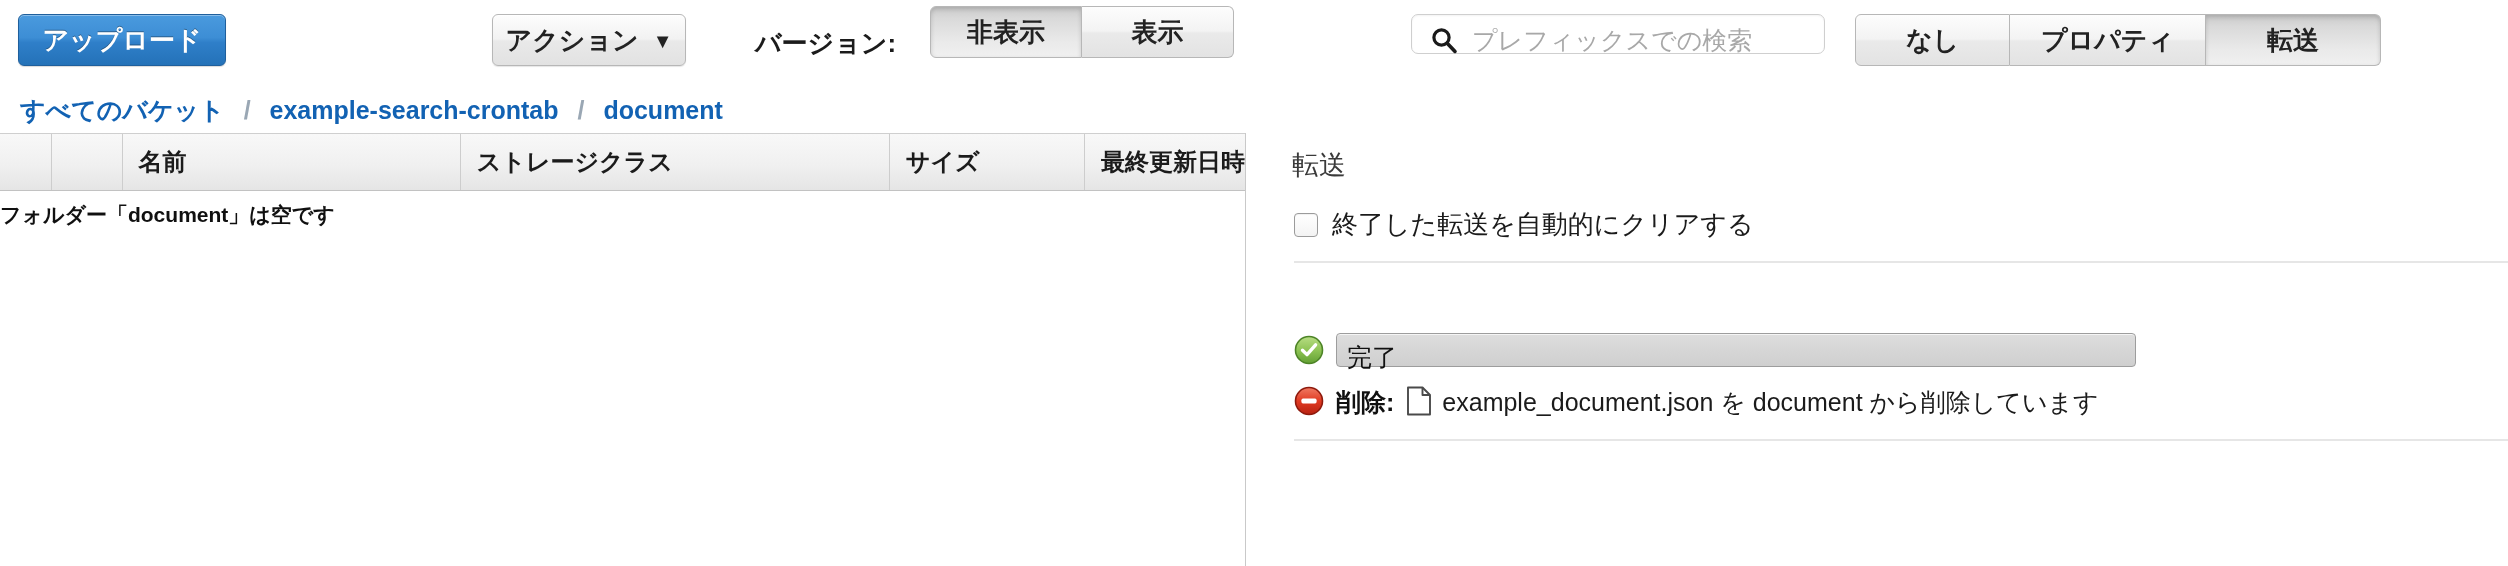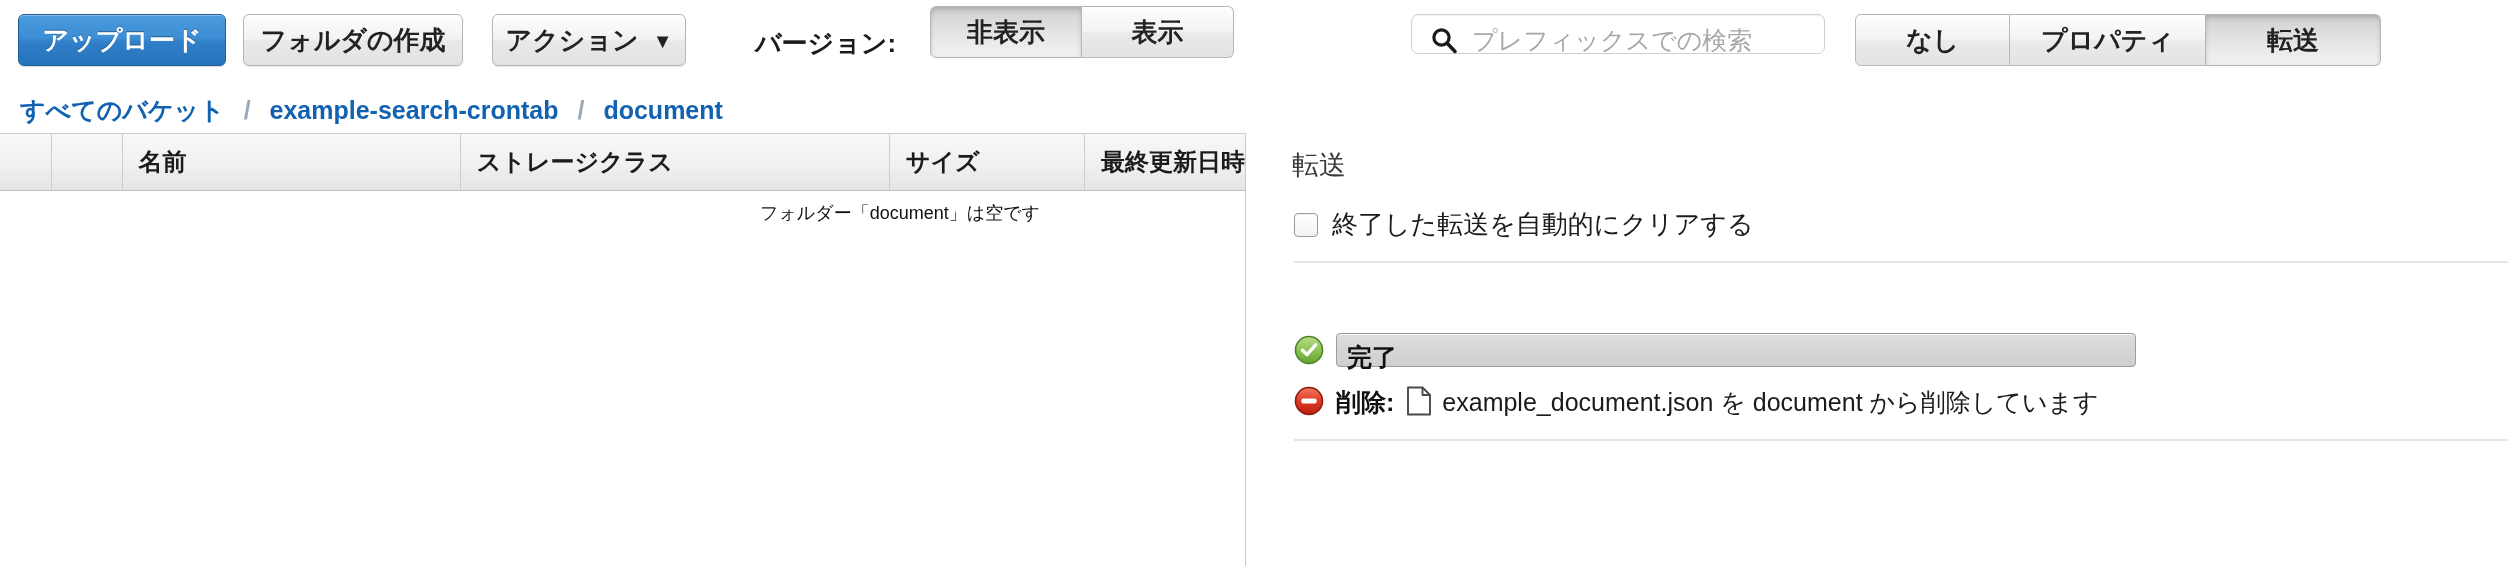--- a/index.html
+++ b/index.html
@@ -99,21 +99,21 @@
   }
   .th.c0 { width:58px; padding-left:0; }
   .th.c1 { width:78px; padding-left:0; }
   .th.c2 { width:374px; }
   .th.c3 { width:475px; }
   .th.c4 { width:215px; }
   .th.c5 { flex:1; border-right:none; }
 
   .empty-msg {
     position:absolute; left:0; top:68px; width:1040px;
-    text-align:right; font-size:18px; font-weight:normal; color:#101010;
+    text-align:left; font-size:21px; font-weight:bold; color:#101010;
     white-space:nowrap;
   }
 
   .divider-v {
     position:absolute; left:1245px; top:133px; width:1px; height:433px;
     background:#c9c9c9;
   }
 
   
   .right-panel { position:absolute; left:1246px; top:133px; width:1262px; height:433px; background:#fff; }
@@ -137,21 +137,21 @@
   .progress-row { position:absolute; left:48px; top:200px; display:flex; align-items:center; }
   .icon-ok { width:30px; height:30px; flex:0 0 30px; }
   .progress-bar {
     margin-left:12px; width:800px; height:34px;
     border:1px solid #9d9d9d; border-radius:4px;
     background: linear-gradient(to bottom,#dedede 0%, #d6d6d6 50%, #cfcfcf 100%);
     box-shadow: 0 1px 0 rgba(255,255,255,.7) inset;
     display:flex; align-items:center;
   }
   .progress-label {
-    padding-left:10px; font-size:25px; font-weight:bold; color:#111;
+    padding-left:10px; font-size:25px; font-weight:normal; color:#111;
     white-space:nowrap; line-height:1;margin-top:14px;
   }
 
   .status-row { position:absolute; left:48px; top:253px; display:flex; align-items:flex-start; }
   .icon-del { width:30px; height:30px; flex:0 0 30px; }
   .status-strong {
     margin-left:12px; font-size:25px; font-weight:bold; color:#111; white-space:nowrap;
   }
   .file-icon { margin-left:12px; width:26px; height:30px; flex:0 0 26px; }
   .status-text {
@@ -162,23 +162,20 @@
 <body>
 
 <div class="app">
 
   <div class="toolbar">
 
     <div class="btn btn-primary" id="btn-upload">
       <span>アップロード</span>
     </div>
 
-    <div class="btn" id="btn-newfolder">
-      <span>フォルダの作成</span>
-    </div>
 
     <div class="btn" id="btn-actions">
       <span>アクション</span>
       <span class="caret">▼</span>
     </div>
 
     <div class="version-label">バージョン:</div>
 
     <div class="seg" id="seg-version">
       <div class="segbtn active">

